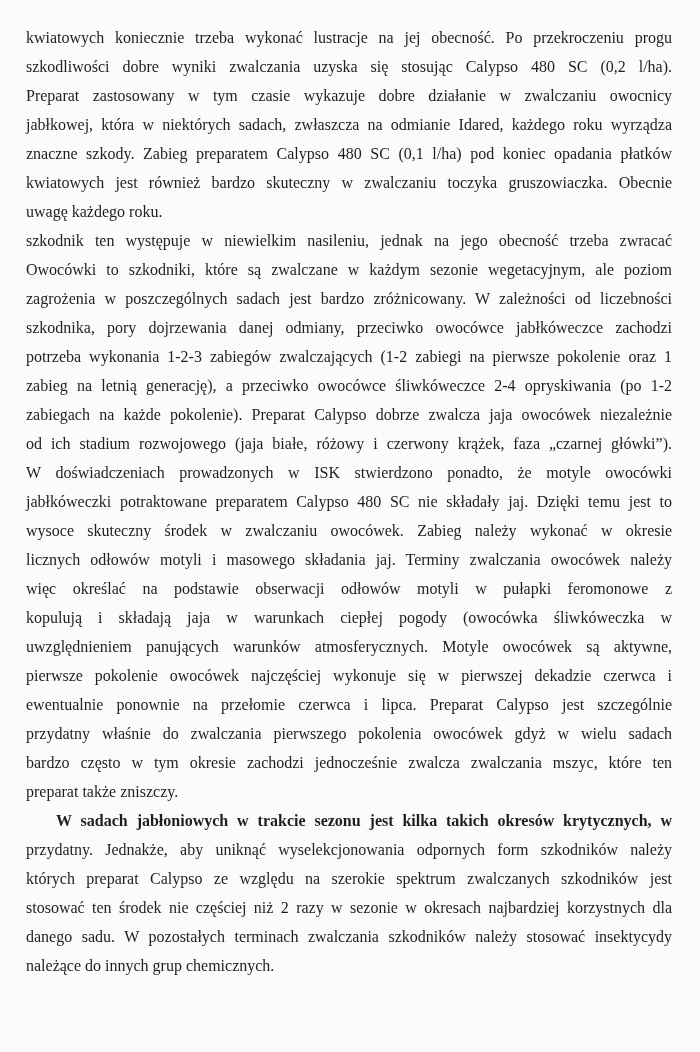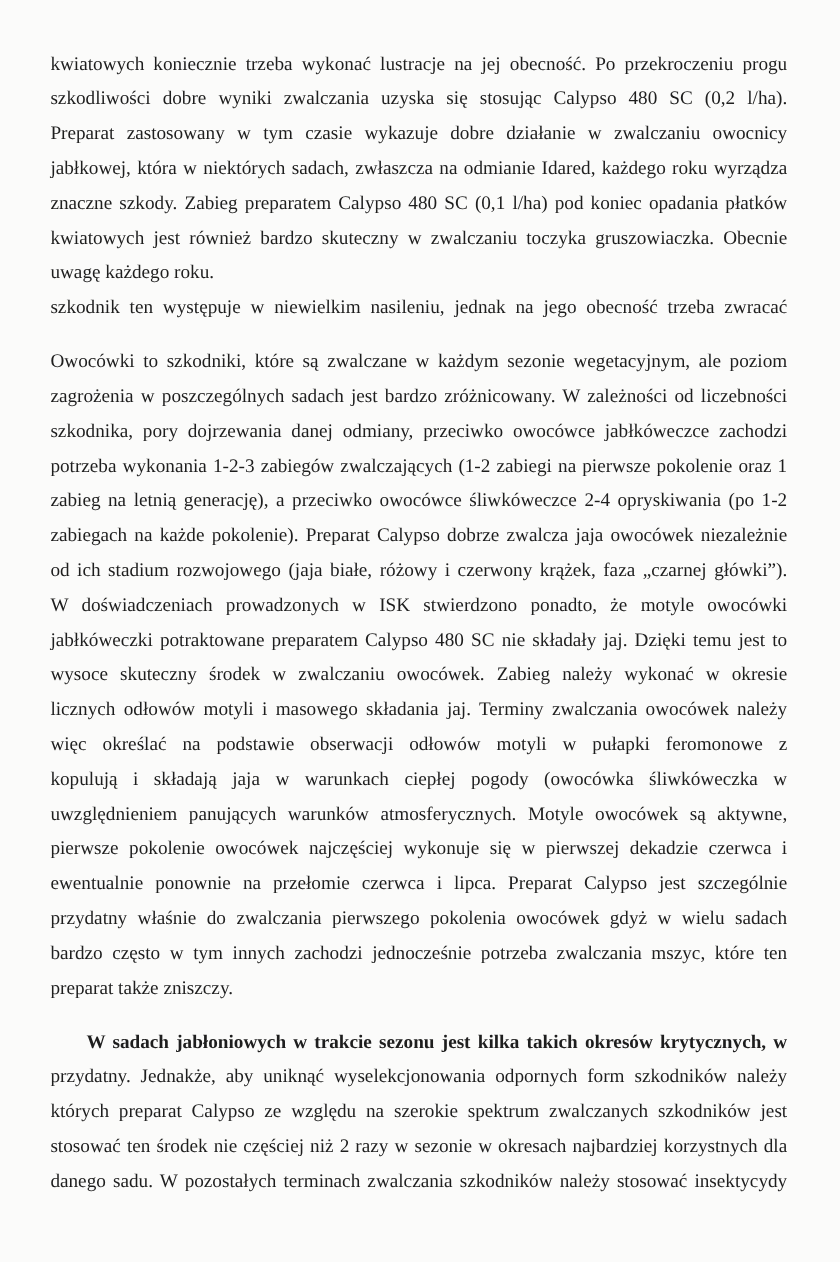--- a/index.html
+++ b/index.html
@@ -12,21 +12,21 @@
     width: 700px;
     height: 1052px;
     background: #fbfbfa;
     padding: 23px 28px 0 26px;
     overflow: hidden;
     font-family: "Liberation Serif", "DejaVu Serif", serif;
     font-size: 16px;
     color: #1e1e1e;
   }
   .paragraph {
-    margin: 16px;
+    margin: 0;
     padding: 0;
   }
   .text-line {
     line-height: 29px;
     height: 29px;
     text-align: justify;
     text-align-last: justify;
     overflow: visible;
   }
   .text-line.last {
@@ -63,24 +63,25 @@
         <div class="text-line">W doświadczeniach prowadzonych w ISK stwierdzono ponadto, że motyle owocówki</div>
         <div class="text-line">jabłkóweczki potraktowane preparatem Calypso 480 SC nie składały jaj. Dzięki temu jest to</div>
         <div class="text-line">wysoce skuteczny środek w zwalczaniu owocówek. Zabieg należy wykonać w okresie</div>
         <div class="text-line">licznych odłowów motyli i masowego składania jaj. Terminy zwalczania owocówek należy</div>
         <div class="text-line">więc określać na podstawie obserwacji odłowów motyli w pułapki feromonowe z</div>
         <div class="text-line">kopulują i składają jaja w warunkach ciepłej pogody (owocówka śliwkóweczka w</div>
         <div class="text-line">uwzględnieniem panujących warunków atmosferycznych. Motyle owocówek są aktywne,</div>
         <div class="text-line">pierwsze pokolenie owocówek najczęściej wykonuje się w pierwszej dekadzie czerwca i</div>
         <div class="text-line">ewentualnie ponownie na przełomie czerwca i lipca. Preparat Calypso jest szczególnie</div>
         <div class="text-line">przydatny właśnie do zwalczania pierwszego pokolenia owocówek gdyż w wielu sadach</div>
-        <div class="text-line">bardzo często w tym innych zachodzi jednocześnie potrzeba zwalczania mszyc, które ten</div>
+        <div class="text-line">bardzo często w tym okresie zachodzi jednocześnie zwalcza zwalczania mszyc, które ten</div>
         <div class="text-line last">preparat także zniszczy.</div>
       </div>
       <div class="paragraph">
         <div class="text-line indent">W sadach jabłoniowych w trakcie sezonu jest kilka takich okresów krytycznych, w</div>
         <div class="text-line">przydatny. Jednakże, aby uniknąć wyselekcjonowania odpornych form szkodników należy</div>
         <div class="text-line">których preparat Calypso ze względu na szerokie spektrum zwalczanych szkodników jest</div>
         <div class="text-line">stosować ten środek nie częściej niż 2 razy w sezonie w okresach najbardziej korzystnych dla</div>
         <div class="text-line">danego sadu. W pozostałych terminach zwalczania szkodników należy stosować insektycydy</div>
+        <div class="text-line last">należące do innych grup chemicznych.</div>
       </div>
     </div>
 </div>
 
 </body></html>

